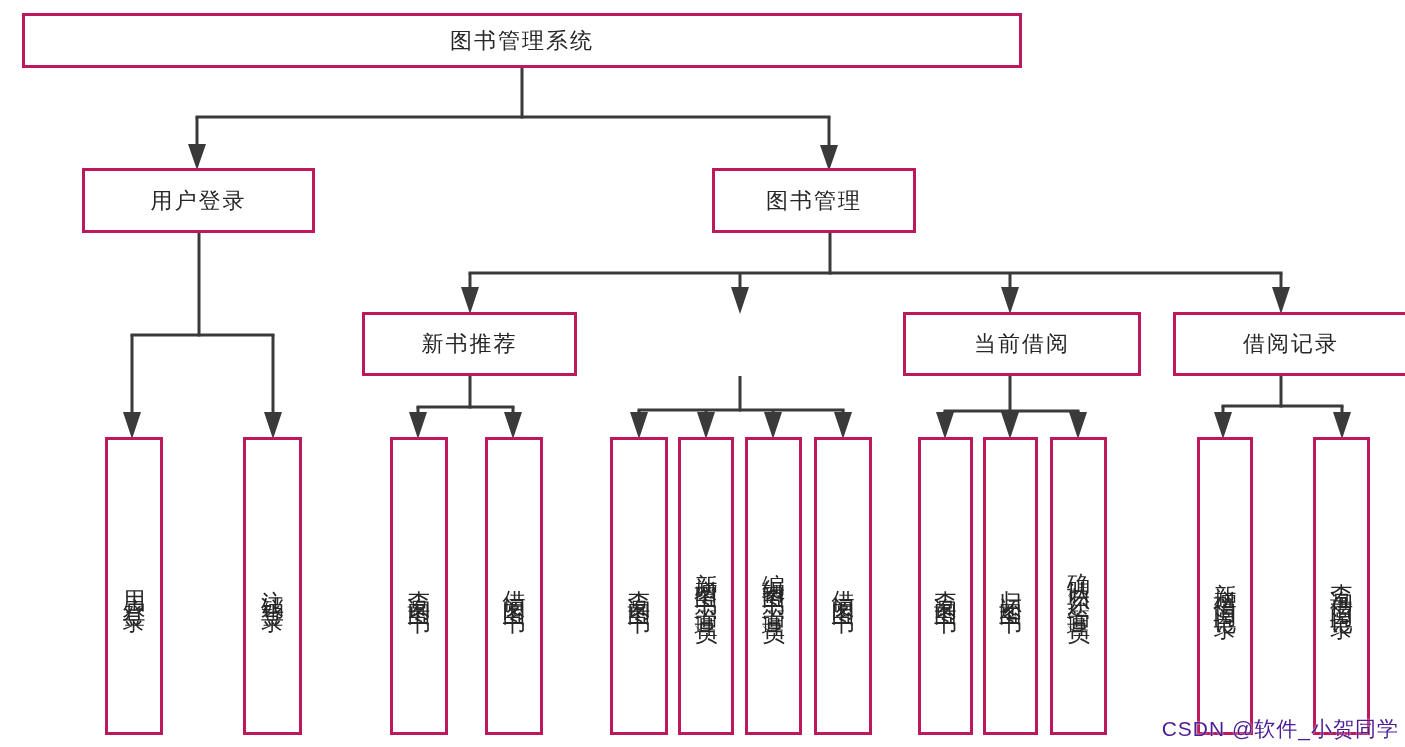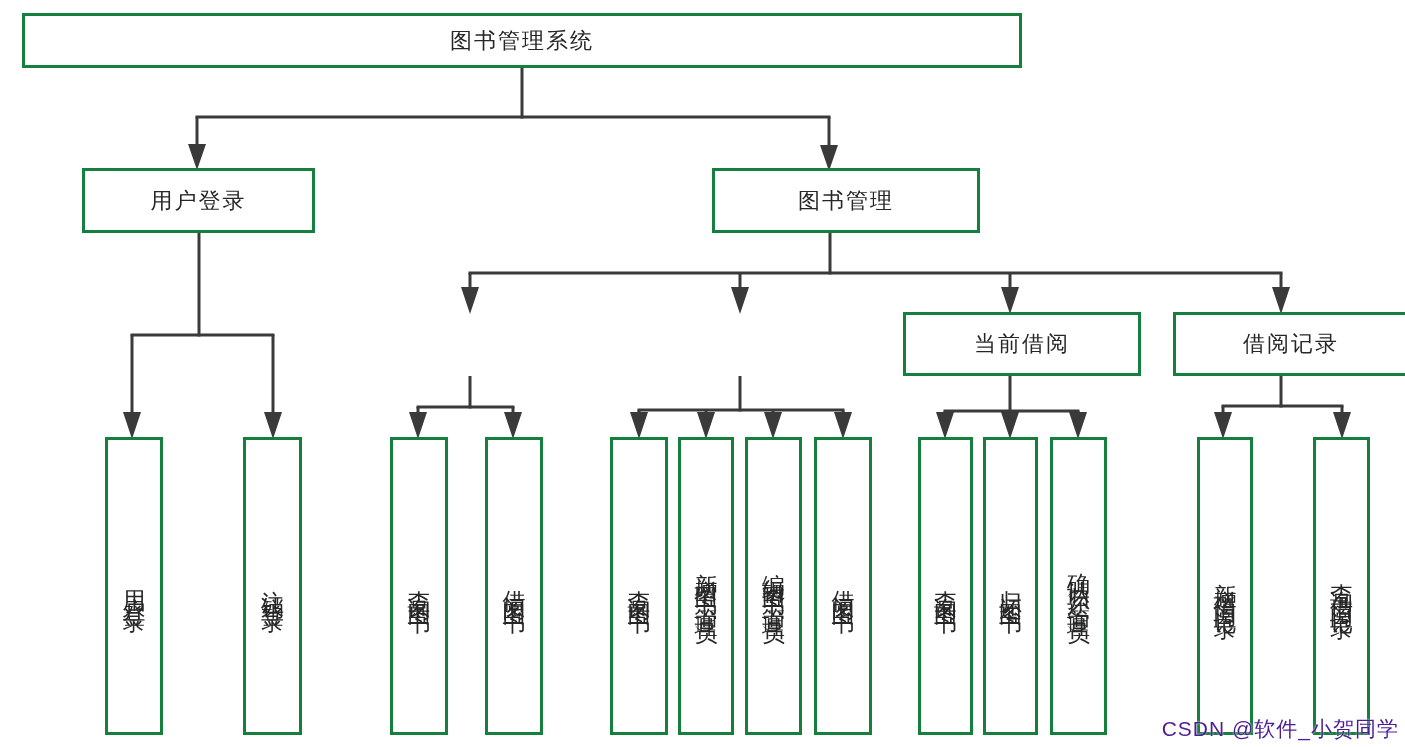--- a/index.html
+++ b/index.html
@@ -20,21 +20,21 @@
     left: 0;
     top: 0;
     width: 1405px;
     height: 747px;
     z-index: 1;
   }
   .box {
     position: absolute;
     box-sizing: border-box;
     background: #ffffff;
-    border: 3px solid #15803d;
+    border: 3px solid #be185d;
     display: flex;
     align-items: center;
     justify-content: center;
     z-index: 2;
   }
   .box .lbl {
     font-size: 22px;
     color: #262626;
     letter-spacing: 2px;
     white-space: nowrap;
@@ -43,21 +43,21 @@
     writing-mode: vertical-rl;
     text-orientation: mixed;
     font-size: 23px;
     line-height: 1;
     letter-spacing: 7px;
     white-space: nowrap;
   }
   
   .n-root            { left: 22px;   top: 13px;  width: 1000px; height: 55px; }
   .n-user-login      { left: 82px;   top: 168px; width: 233px;  height: 65px; }
-  .n-book-mgmt       { left: 712px;  top: 168px; width: 268px;  height: 65px; }
+  .n-book-mgmt       { left: 712px;  top: 168px; width: 204px;  height: 65px; }
   .n-new-book-rec    { left: 362px;  top: 312px; width: 215px;  height: 64px; }
   .n-book-borrow     { left: 633px;  top: 312px; width: 214px;  height: 64px; }
   .n-current-borrow  { left: 903px;  top: 312px; width: 238px;  height: 64px; }
   .n-borrow-records  { left: 1173px; top: 312px; width: 236px;  height: 64px; }
   .n-leaf-user-login     { left: 105px;  top: 437px; width: 58px; height: 298px; }
   .n-leaf-logout         { left: 243px;  top: 437px; width: 59px; height: 298px; }
   .n-leaf-query-newrec   { left: 390px;  top: 437px; width: 58px; height: 298px; }
   .n-leaf-borrow-newrec  { left: 485px;  top: 437px; width: 58px; height: 298px; }
   .n-leaf-query-borrow   { left: 610px;  top: 437px; width: 58px; height: 298px; }
   .n-leaf-add-book       { left: 678px;  top: 437px; width: 56px; height: 298px; }
@@ -161,20 +161,23 @@
     <span class="lbl">图书管理系统</span>
   </div>
 
   <div class="box n-user-login">
     <span class="lbl">用户登录</span>
   </div>
   <div class="box n-book-mgmt">
     <span class="lbl">图书管理</span>
   </div>
 
+  <div class="box n-new-book-rec">
+    <span class="lbl">新书推荐</span>
+  </div>
   <div class="box n-current-borrow">
     <span class="lbl">当前借阅</span>
   </div>
   <div class="box n-borrow-records">
     <span class="lbl">借阅记录</span>
   </div>
 
   <div class="box leaf n-leaf-user-login">
     <span class="lbl">用户登录</span>
   </div>

